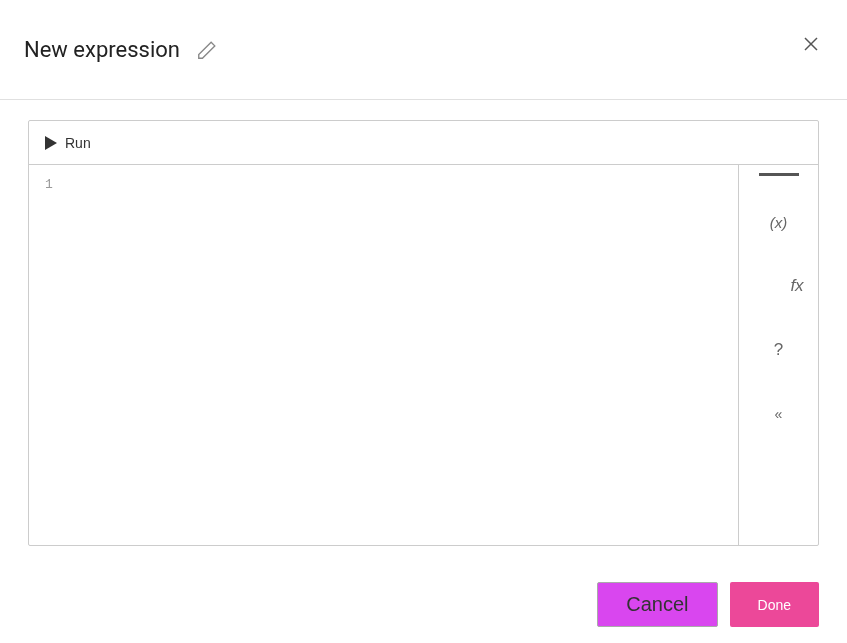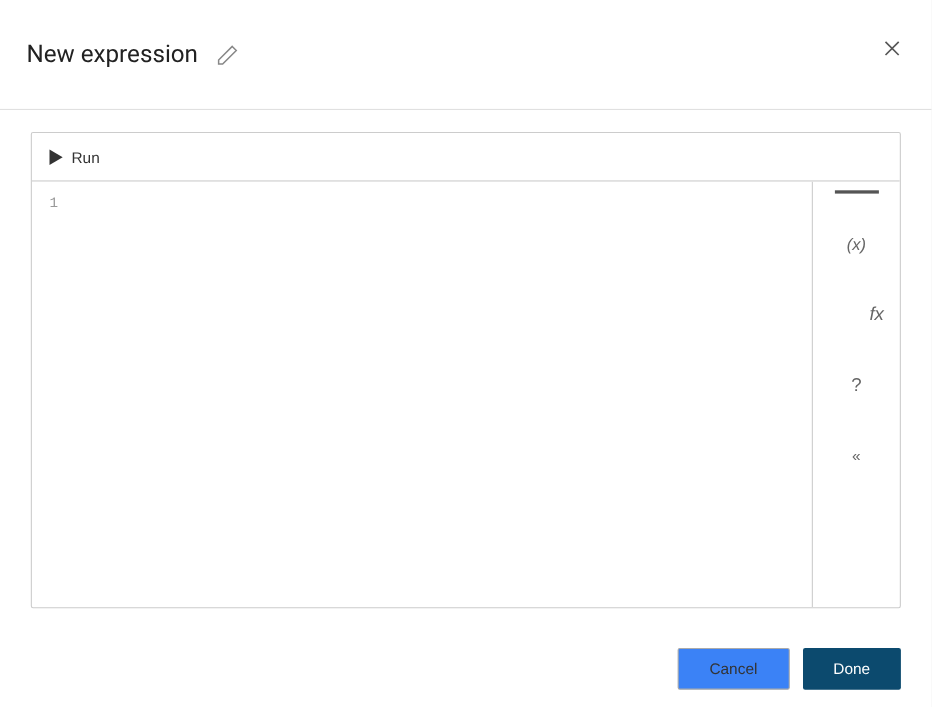--- a/index.html
+++ b/index.html
@@ -201,31 +201,31 @@
 
     .dialog-footer {
       padding: 16px 28px;
       display: flex;
       justify-content: flex-end;
       gap: 12px;
       flex-shrink: 0;
     }
 
     .btn-cancel {
-      background: #3b82f6;
+      background: #d946ef;
       border: 1px solid #aaaaaa;
       border-radius: 2px;
       padding: 10px 28px;
-      font-size: 14px;
+      font-size: 20px;
       color: #333333;
       cursor: pointer;
     }
 
     .btn-done {
-      background: #0c4a6e;
+      background: #ec4899;
       border: none;
       border-radius: 2px;
       padding: 10px 28px;
       font-size: 14px;
       color: #ffffff;
       cursor: pointer;
     }
   </style>
 </head>
 <body>

